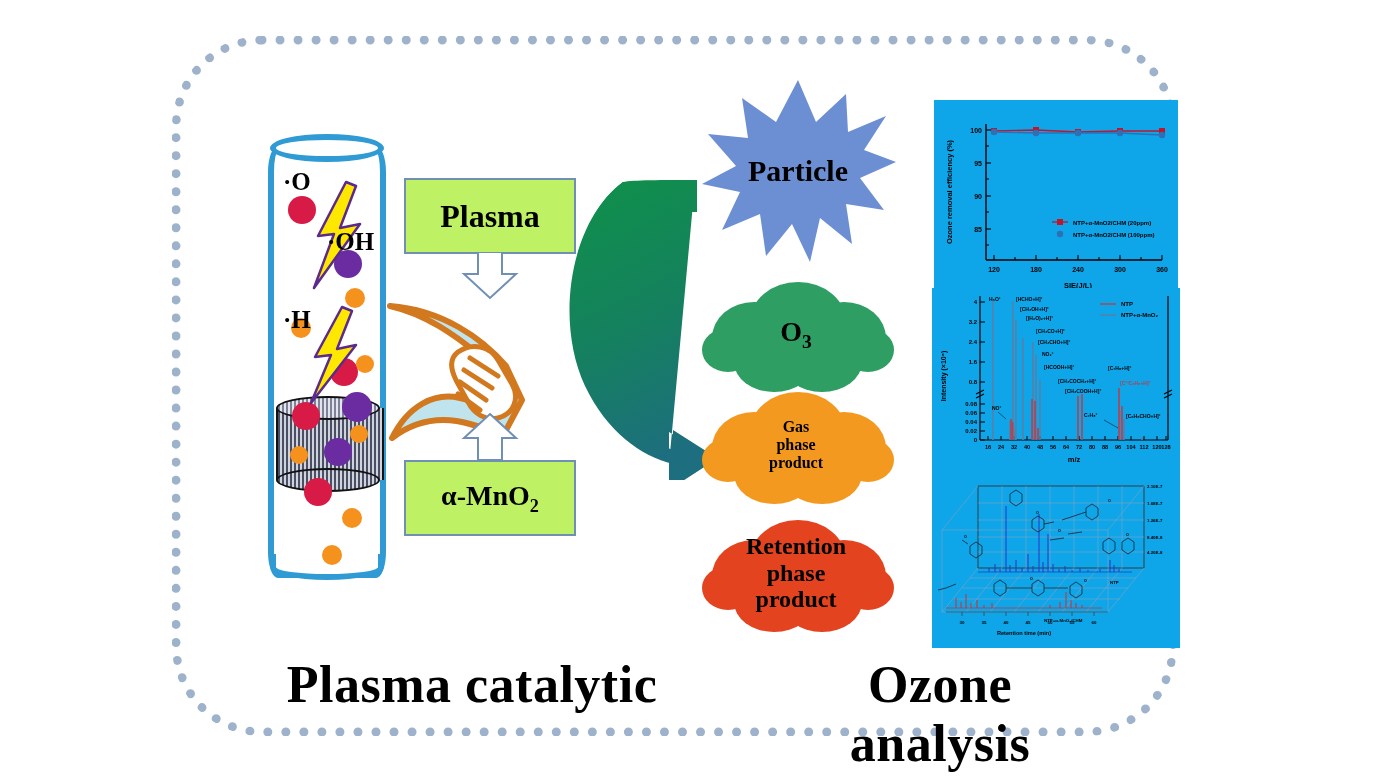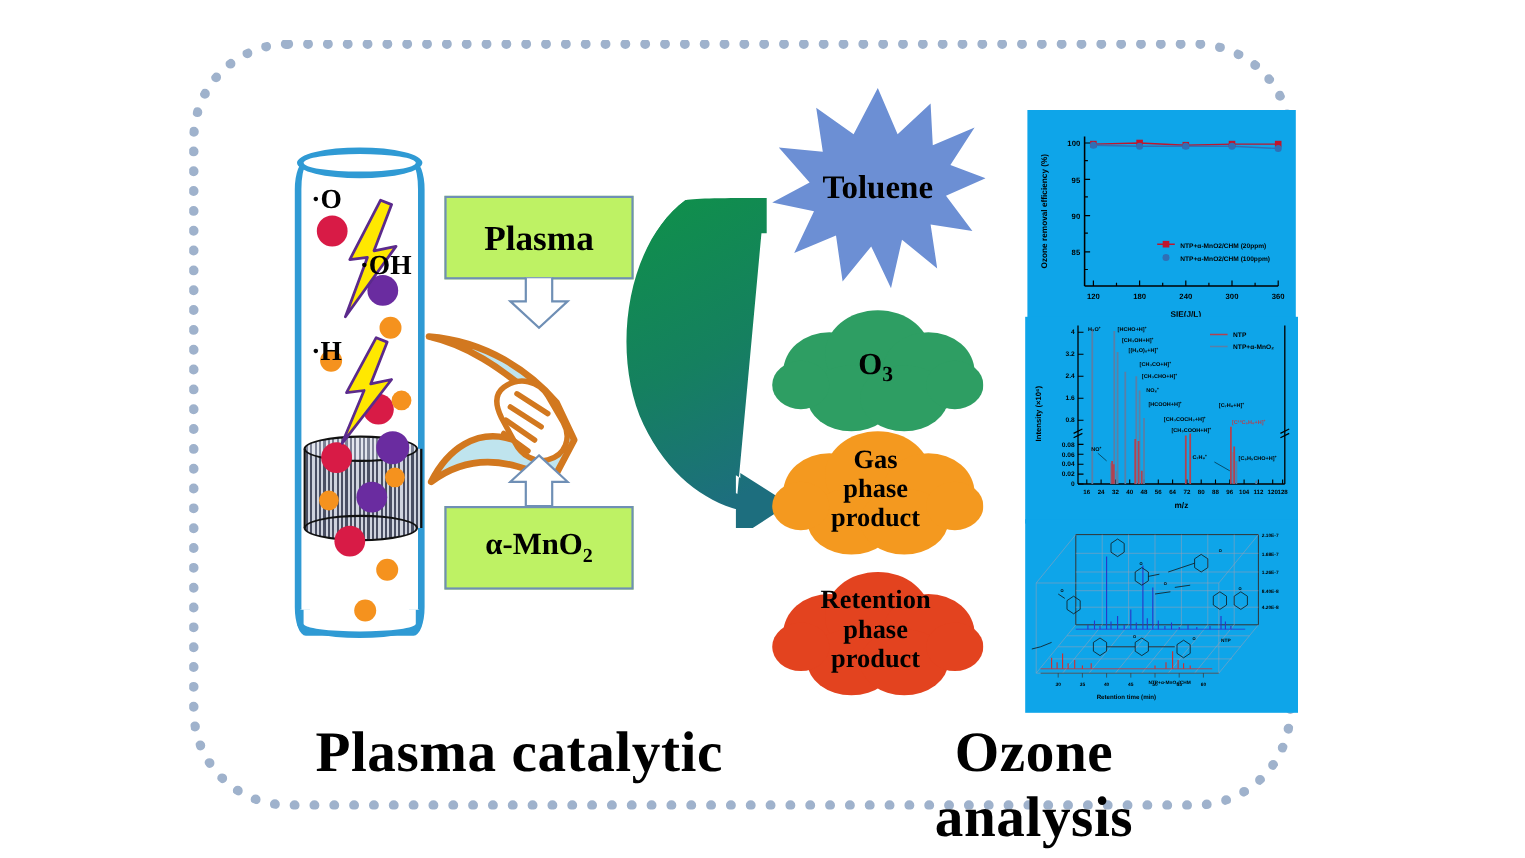--- a/index.html
+++ b/index.html
@@ -165,21 +165,21 @@
   </svg>
 </div>
 
 <div class="abs" style="left:700px;top:78px;width:196px;height:186px;">
   <svg width="196" height="186" viewBox="0 0 196 186">
     <polygon fill="#6c8fd4" points="
       98,2 116,44 146,16 148,54 186,38 164,72 196,84 160,100 184,132 146,126
       152,166 120,140 110,184 92,146 66,178 60,136 22,152 40,114 2,106 36,88
       8,56 48,60 42,20 76,44"></polygon>
   </svg>
-  <div class="shape abs" style="left:0;top:0;width:196px;height:186px;font-size:30px;">Toluene</div>
+  <div class="shape abs" style="left:0;top:0;width:196px;height:186px;font-size:30px;">Particle</div>
 </div>
 
 <div class="abs" style="left:698px;top:272px;width:196px;height:124px;">
   <svg width="196" height="124" viewBox="0 0 196 124">
     <g fill="#2e9e63">
       <ellipse cx="56" cy="66" rx="42" ry="36"></ellipse>
       <ellipse cx="100" cy="50" rx="48" ry="40"></ellipse>
       <ellipse cx="146" cy="66" rx="42" ry="36"></ellipse>
       <ellipse cx="76" cy="90" rx="40" ry="30"></ellipse>
       <ellipse cx="124" cy="90" rx="40" ry="30"></ellipse>
@@ -197,21 +197,21 @@
     <g fill="#f4991f">
       <ellipse cx="56" cy="66" rx="42" ry="36"></ellipse>
       <ellipse cx="100" cy="50" rx="48" ry="40"></ellipse>
       <ellipse cx="146" cy="66" rx="42" ry="36"></ellipse>
       <ellipse cx="76" cy="92" rx="40" ry="30"></ellipse>
       <ellipse cx="124" cy="92" rx="40" ry="30"></ellipse>
       <ellipse cx="30" cy="78" rx="26" ry="22"></ellipse>
       <ellipse cx="170" cy="78" rx="26" ry="22"></ellipse>
     </g>
   </svg>
-  <div class="shape abs" style="left:0;top:0;width:196px;height:126px;font-size:24px;white-space:pre-line;">Gas
+  <div class="shape abs" style="left:0;top:0;width:196px;height:126px;font-size:16px;white-space:pre-line;">Gas
 phase
 product</div>
 </div>
 
 <div class="abs" style="left:698px;top:510px;width:196px;height:126px;">
   <svg width="196" height="126" viewBox="0 0 196 126">
     <g fill="#e3431f">
       <ellipse cx="56" cy="66" rx="42" ry="36"></ellipse>
       <ellipse cx="100" cy="50" rx="48" ry="40"></ellipse>
       <ellipse cx="146" cy="66" rx="42" ry="36"></ellipse>

